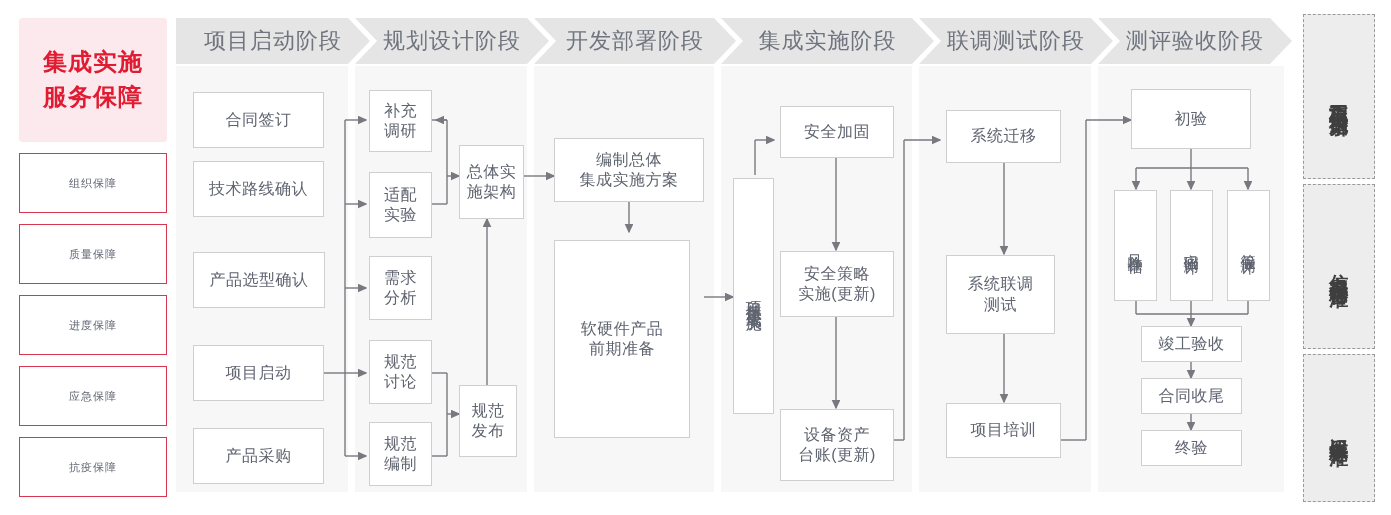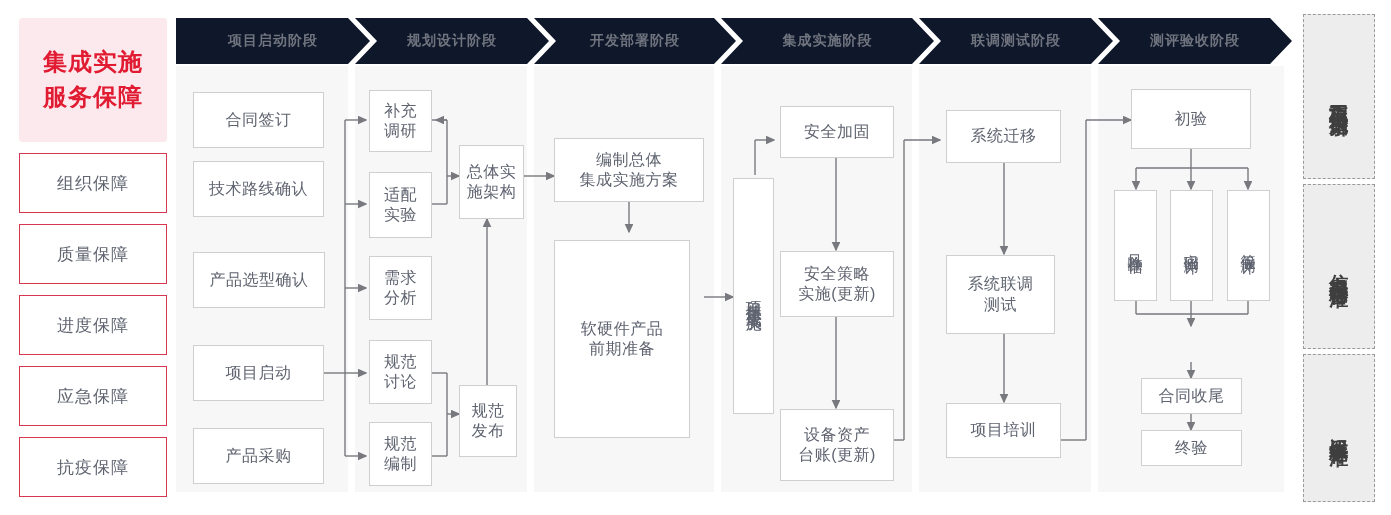--- a/index.html
+++ b/index.html
@@ -48,39 +48,39 @@
     display:flex;align-items:center;justify-content:center;
     text-align:center;
     letter-spacing:1px;
   }
   .guar-box{
     position:absolute;
     box-sizing:border-box;
     background:#ffffff;
     border:1px solid #d8384f;
     color:#5f6470;
-    font-size:17px;
+    font-size:11px;
     display:flex;align-items:center;justify-content:center;
     text-align:center;
     letter-spacing:1px;
   }
   
   .phase-panel{
     position:absolute;
     box-sizing:border-box;
     background:#f7f7f7;
     z-index:1;
   }
   .phase-header{
     position:absolute;
     box-sizing:border-box;
-    background:#0f172a;
+    background:#e5e5e5;
     color:#6f747e;
-    font-weight:bold;
-    font-size:14px;
+    font-weight:normal;
+    font-size:22px;
     letter-spacing:1px;
     display:flex;align-items:center;justify-content:center;
     z-index:3;
     clip-path:polygon(0 0, calc(100% - 22px) 0, 100% 50%, calc(100% - 22px) 100%, 0 100%);
   }
   .phase-header.first{
     clip-path:polygon(0 0, calc(100% - 22px) 0, 100% 50%, calc(100% - 22px) 100%, 0 100%);
   }
   .phase-header.notch{
     clip-path:polygon(0 0, calc(100% - 22px) 0, 100% 50%, calc(100% - 22px) 100%, 0 100%, 22px 50%);
@@ -309,20 +309,23 @@
   </div>
   <div class="node vtext" style="left:1114px;top:190px;width:43px;height:111px;font-size:15px;">
     <span>风险评估</span>
   </div>
   <div class="node vtext" style="left:1170px;top:190px;width:43px;height:111px;font-size:15px;">
     <span>密码测评</span>
   </div>
   <div class="node vtext" style="left:1227px;top:190px;width:43px;height:111px;font-size:15px;">
     <span>等保测评</span>
   </div>
+  <div class="node" style="left:1141px;top:326px;width:101px;height:36px;">
+    <span>竣工验收</span>
+  </div>
   <div class="node" style="left:1141px;top:378px;width:101px;height:36px;">
     <span>合同收尾</span>
   </div>
   <div class="node" style="left:1141px;top:430px;width:101px;height:36px;">
     <span>终验</span>
   </div>
 
   <div class="std-box" style="left:1303px;top:14px;width:72px;height:165px;">
     <span class="std-inner">工程项目实施指引</span>
   </div>

